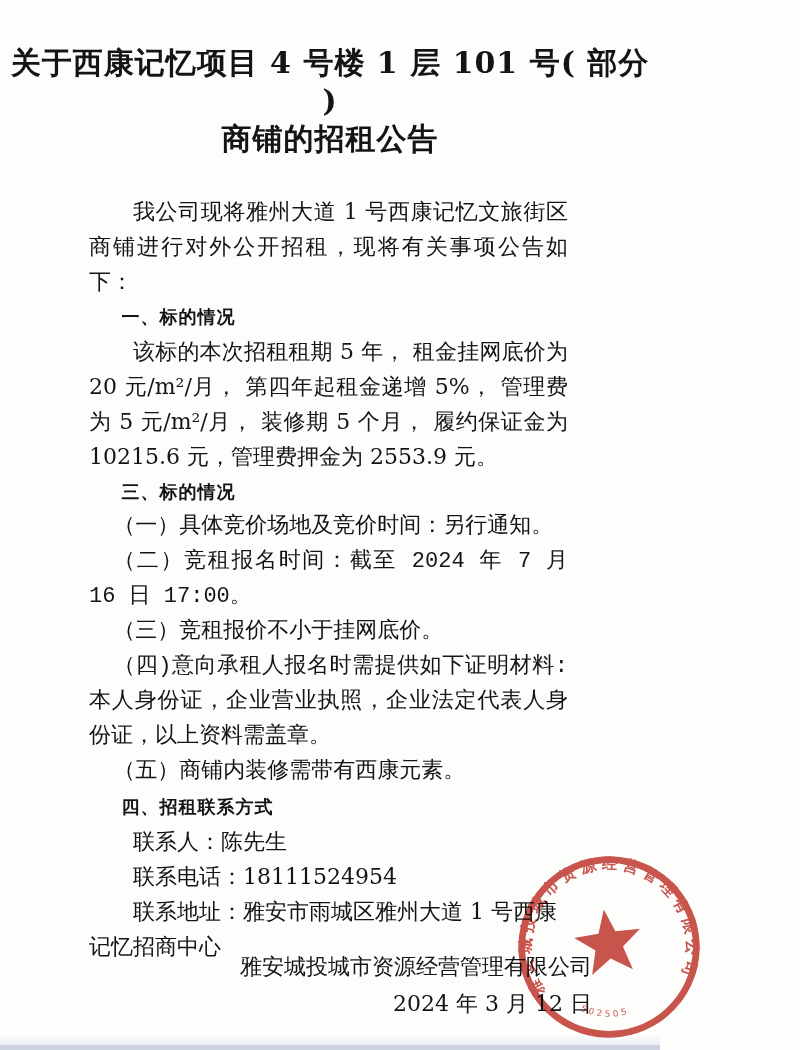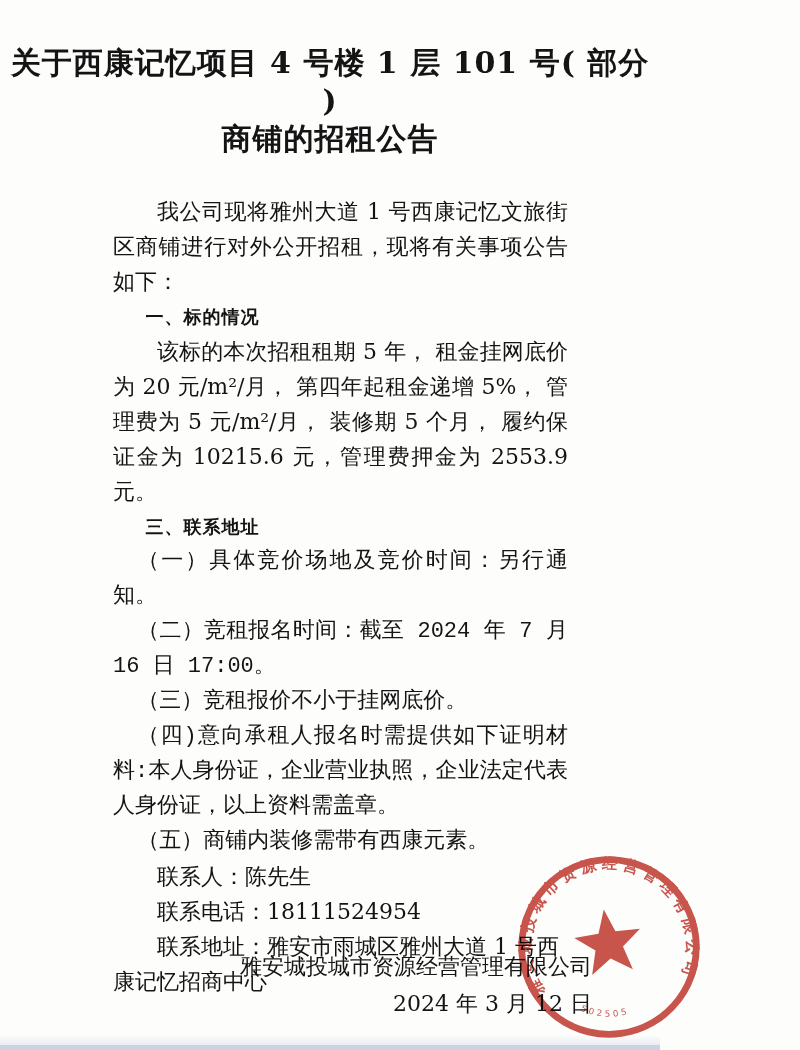--- a/index.html
+++ b/index.html
@@ -18,21 +18,21 @@
     font-size: 30px;
     line-height: 38px;
     font-weight: 700;
     letter-spacing: 1px;
     font-family: "DejaVu Serif", "Liberation Serif", serif;
     margin-bottom: 36px;
   }
   .title span { display: block; }
 
   .content {
-    margin-left: 113px;
+    margin-left: 89px;
     margin-right: 92px;
     font-size: 22px;
     line-height: 35px;
   }
   .para {
     text-align: justify;
     text-indent: 2em;
   }
   .heading {
     font-family: "DejaVu Sans", "Liberation Sans", sans-serif;
@@ -105,27 +105,28 @@
     <span>商铺的招租公告</span>
   </h1>
 
   <div class="content">
     <p class="para">我公司现将雅州大道 1 号西康记忆文旅街区商铺进行对外公开招租，现将有关事项公告如下：</p>
 
     <p class="heading">一、标的情况</p>
 
     <p class="para">该标的本次招租租期 5 年， 租金挂网底价为 20 元/m²/月， 第四年起租金递增 5%， 管理费为 5 元/m²/月， 装修期 5 个月， 履约保证金为 10215.6 元，管理费押金为 2553.9 元。</p>
 
-    <p class="heading">三、联系地址</p>
+    <p class="heading">三、标的情况</p>
     <p class="item">（一）具体竞价场地及竞价时间：另行通知。</p>
     <p class="item">（二）竞租报名时间：截至 2024 年 7 月 16 日 17:00。</p>
     <p class="item">（三）竞租报价不小于挂网底价。</p>
     <p class="item">（四)意向承租人报名时需提供如下证明材料:本人身份证，企业营业执照，企业法定代表人身份证，以上资料需盖章。</p>
     <p class="item">（五）商铺内装修需带有西康元素。</p>
 
+    <p class="heading">四、招租联系方式</p>
     <p class="contact-line">联系人：陈先生</p>
     <p class="contact-line">联系电话：18111524954</p>
     <p class="contact-line">联系地址：雅安市雨城区雅州大道 1 号西康记忆招商中心</p>
   </div>
 
   <div class="signature">
     <div>雅安城投城市资源经营管理有限公司</div>
     <div>2024 年 3 月 12 日</div>
   </div>
 

